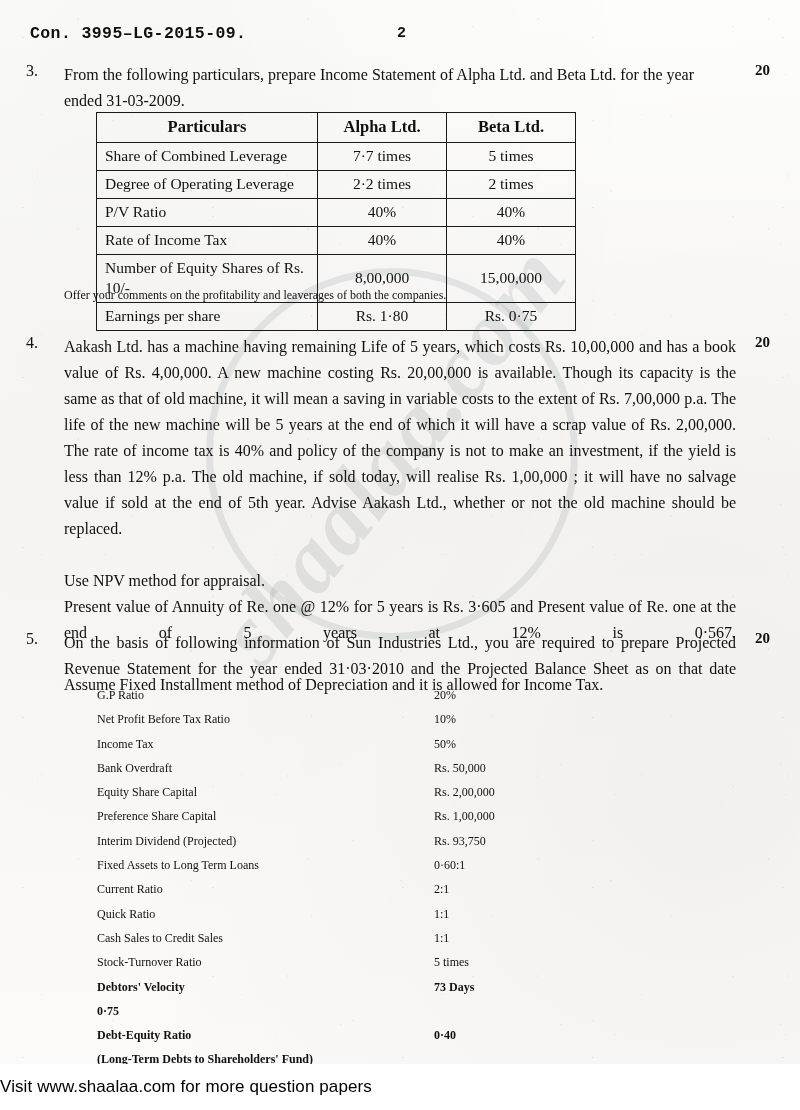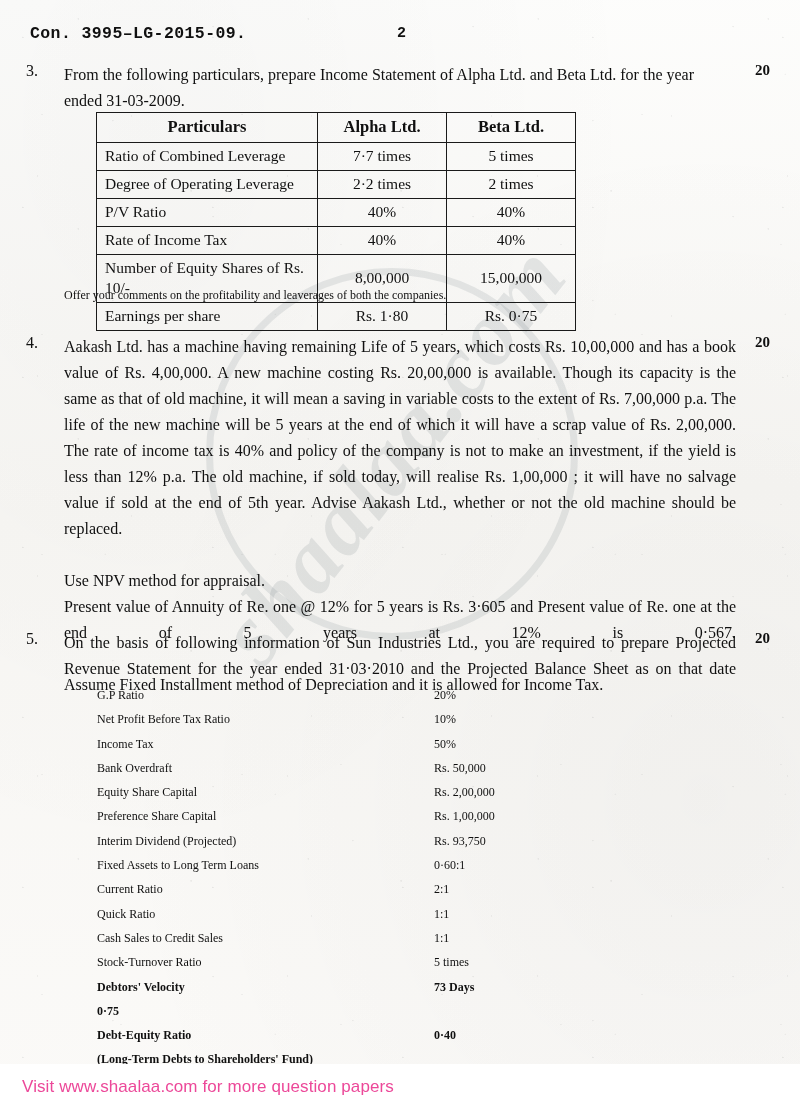--- a/index.html
+++ b/index.html
@@ -211,22 +211,21 @@
     width: 800px;
     height: 46px;
     background: #ffffff;
     z-index: 6;
     display: flex;
     align-items: center;
   }
   .footer-text {
     font-family: "Liberation Sans", sans-serif;
     font-size: 17px;
-    color: #ec4899;
-    padding-left: 22px;
+    color: #000000;
     letter-spacing: .1px;
   }
 </style>
 </head>
 <body>
 
 <div class="page">
   <div class="speckle"></div>
 
   <div class="watermark">
@@ -253,21 +252,21 @@
       <table class="ps">
         <thead>
           <tr>
             <th class="left-head">Particulars</th>
             <th>Alpha Ltd.</th>
             <th>Beta Ltd.</th>
           </tr>
         </thead>
         <tbody>
           <tr>
-            <td class="label">Ratio of Combined Leverage</td>
+            <td class="label">Share of Combined Leverage</td>
             <td class="val">7·7 times</td>
             <td class="val">5 times</td>
           </tr>
           <tr>
             <td class="label">Degree of Operating Leverage</td>
             <td class="val">2·2 times</td>
             <td class="val">2 times</td>
           </tr>
           <tr>
             <td class="label">P/V Ratio</td>

